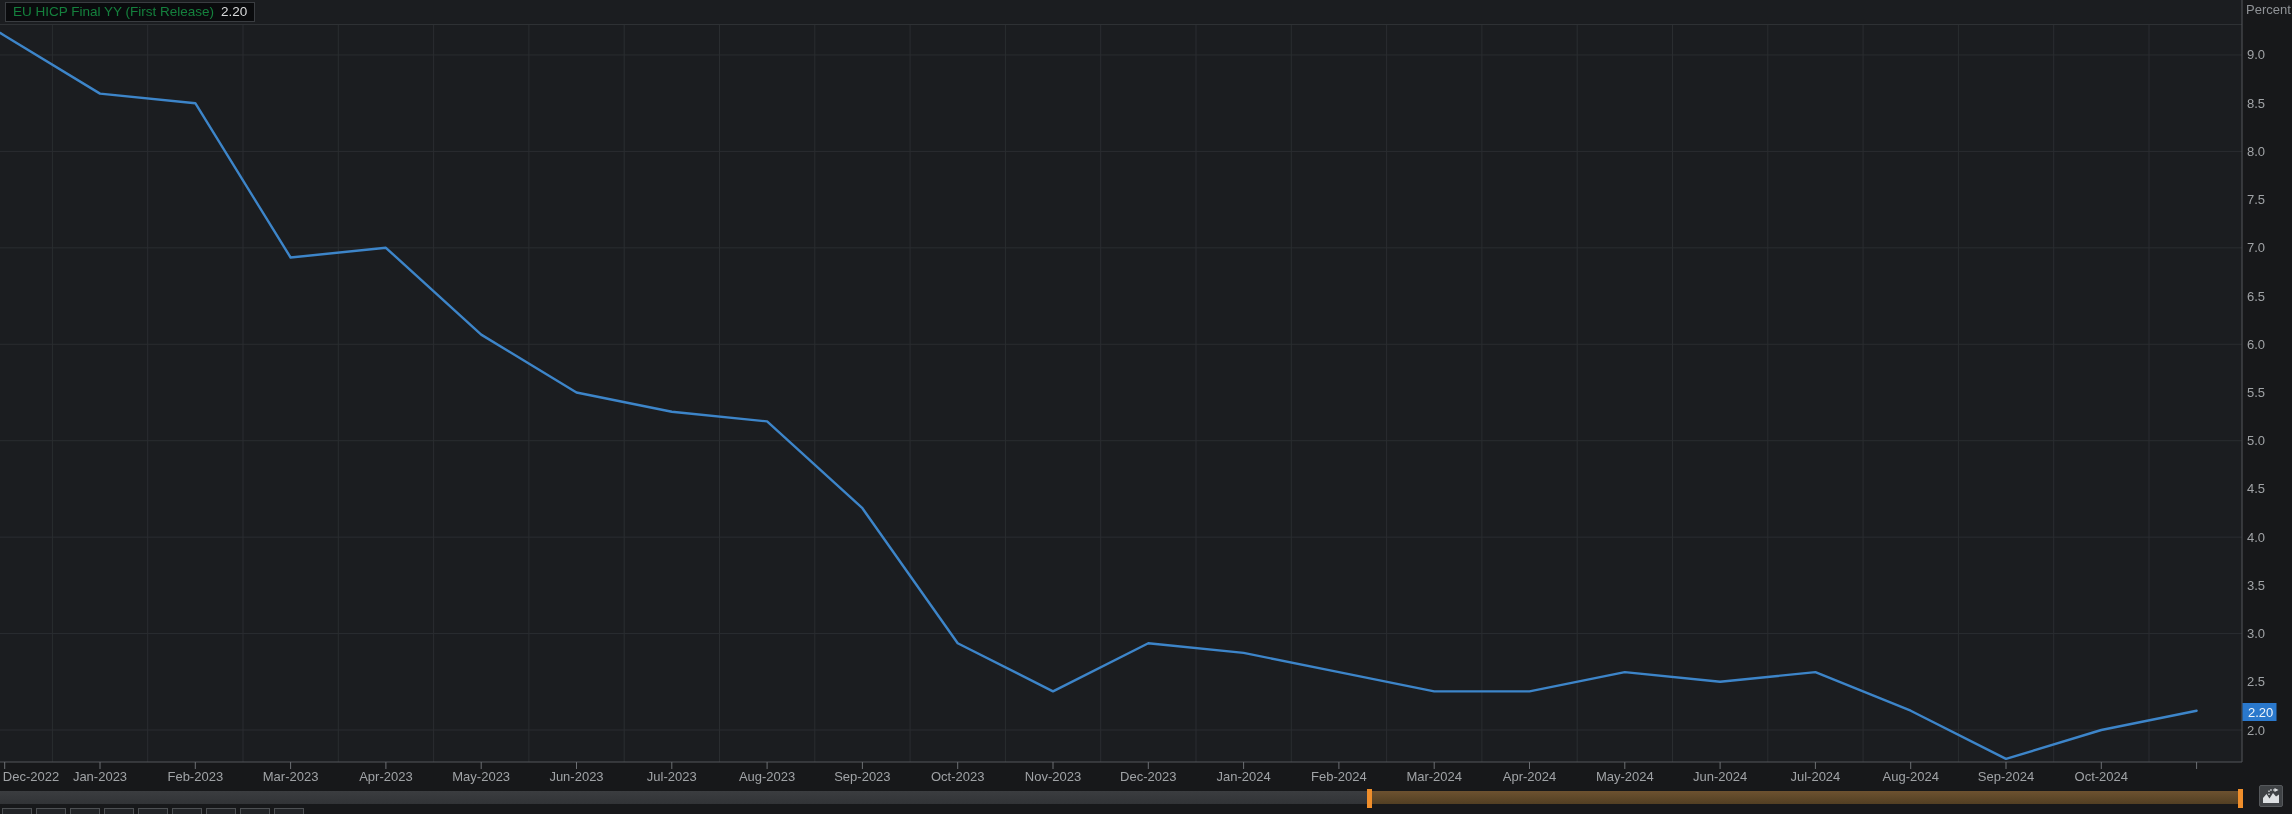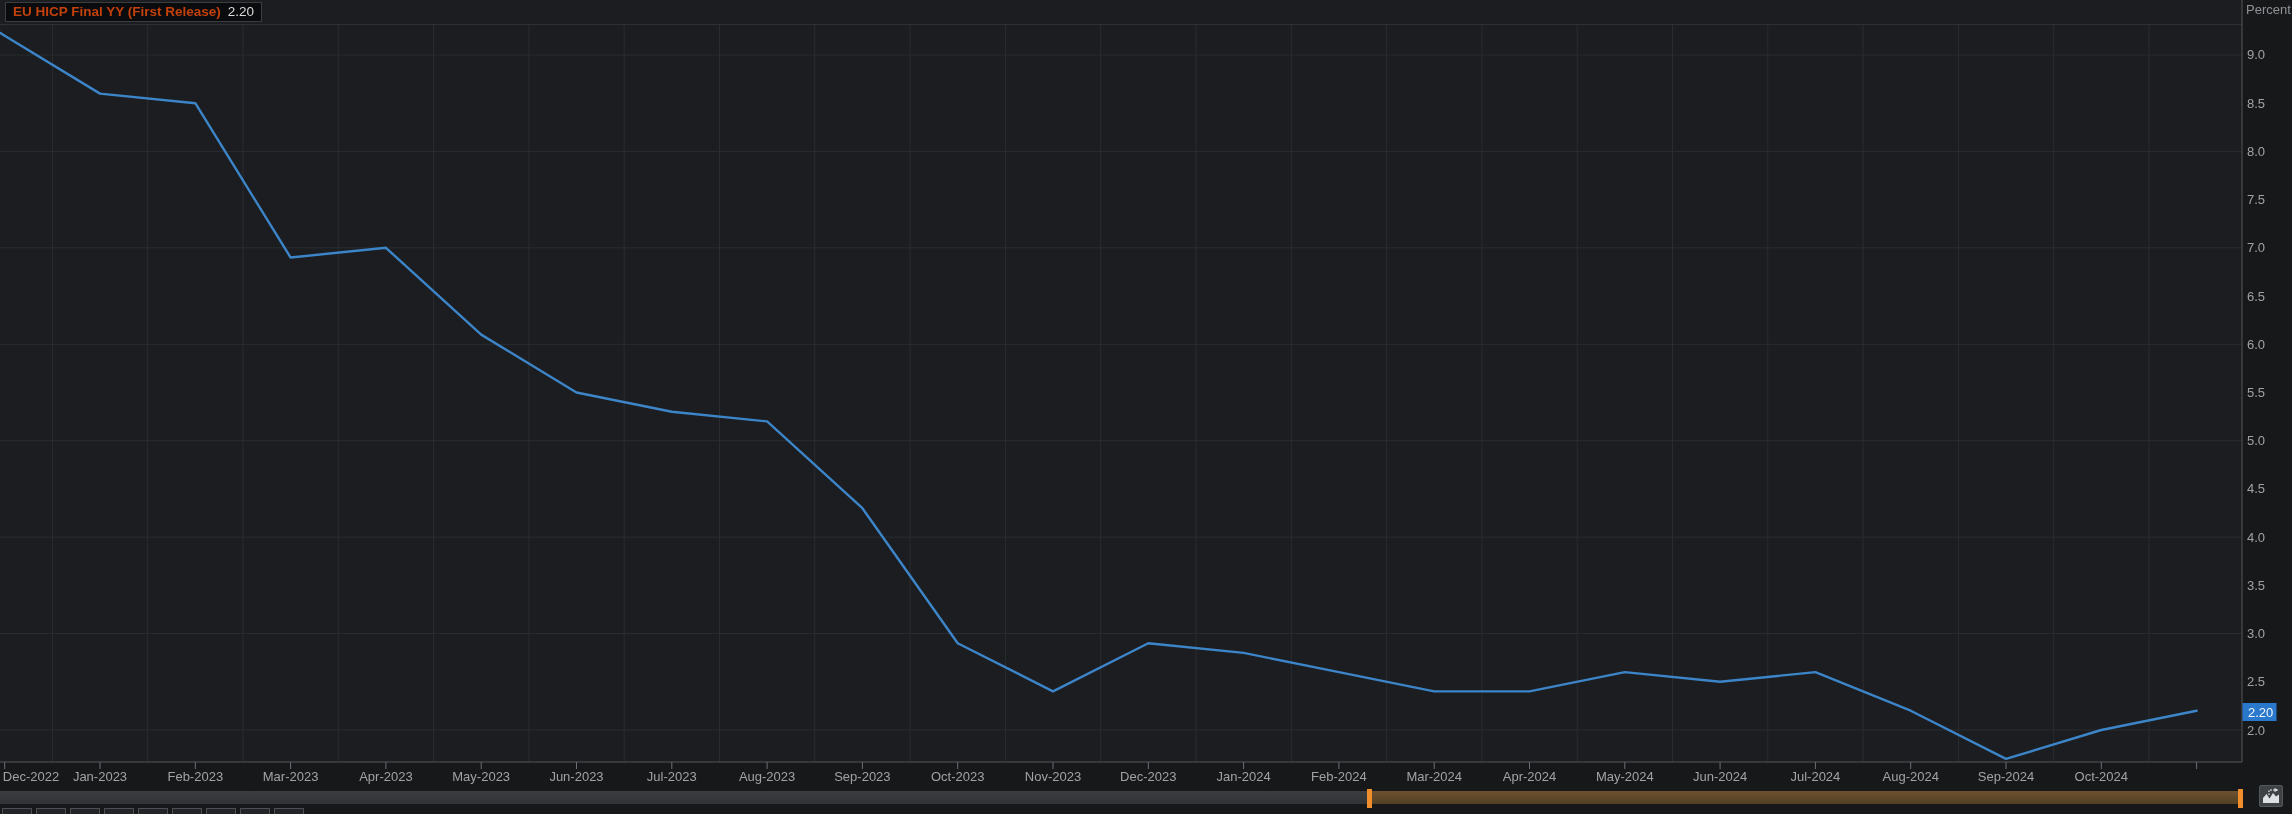--- a/index.html
+++ b/index.html
@@ -8,21 +8,21 @@
     background:#17181a;
     font-family:"Liberation Sans", sans-serif;
   }
   #chart-svg{position:absolute;left:0;top:0;}
   .axlbl{font-family:"Liberation Sans",sans-serif;font-size:13px;}
   .legend{
     position:absolute;left:5px;top:2px;height:18px;line-height:17px;
     background:#0a0b0d;border:1px solid #3a3d41;padding:0 7px;
     font-size:13.5px;white-space:nowrap;z-index:5;
   }
-  .legend-label{color:#c2410c;font-weight:bold;}
+  .legend-label{color:#15803d;}
   .legend-value{color:#d8d9da;margin-left:7px;}
   .rs-track{
     position:absolute;left:0;top:791px;width:1367px;height:13px;
     background:linear-gradient(to bottom,#3b3d40,#313336);
   }
   .rs-selected{
     position:absolute;left:1372px;top:791px;width:866px;height:13px;
     background:linear-gradient(to bottom,#6d5230,#523f23);
   }
   .rs-handle{position:absolute;top:789px;width:5px;height:19px;background:#ef8e2b;}

